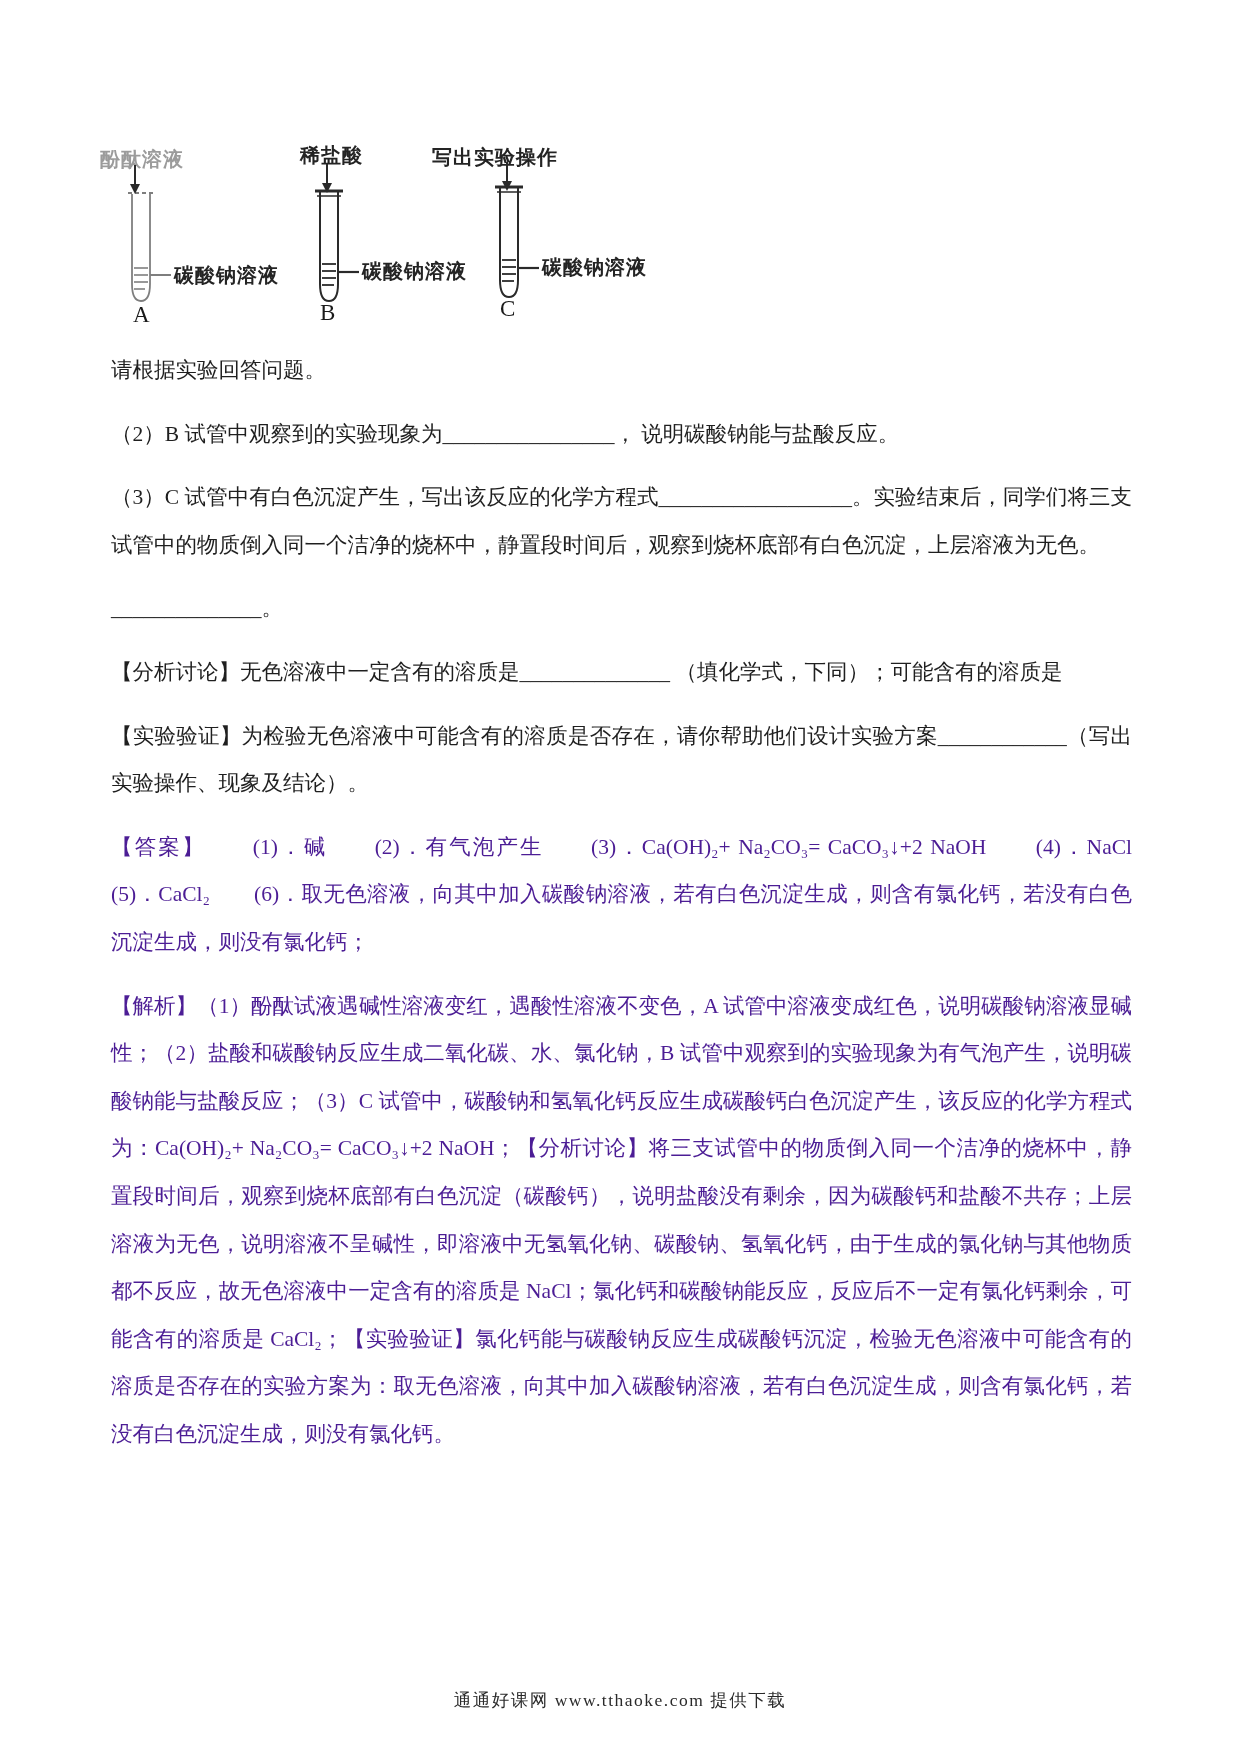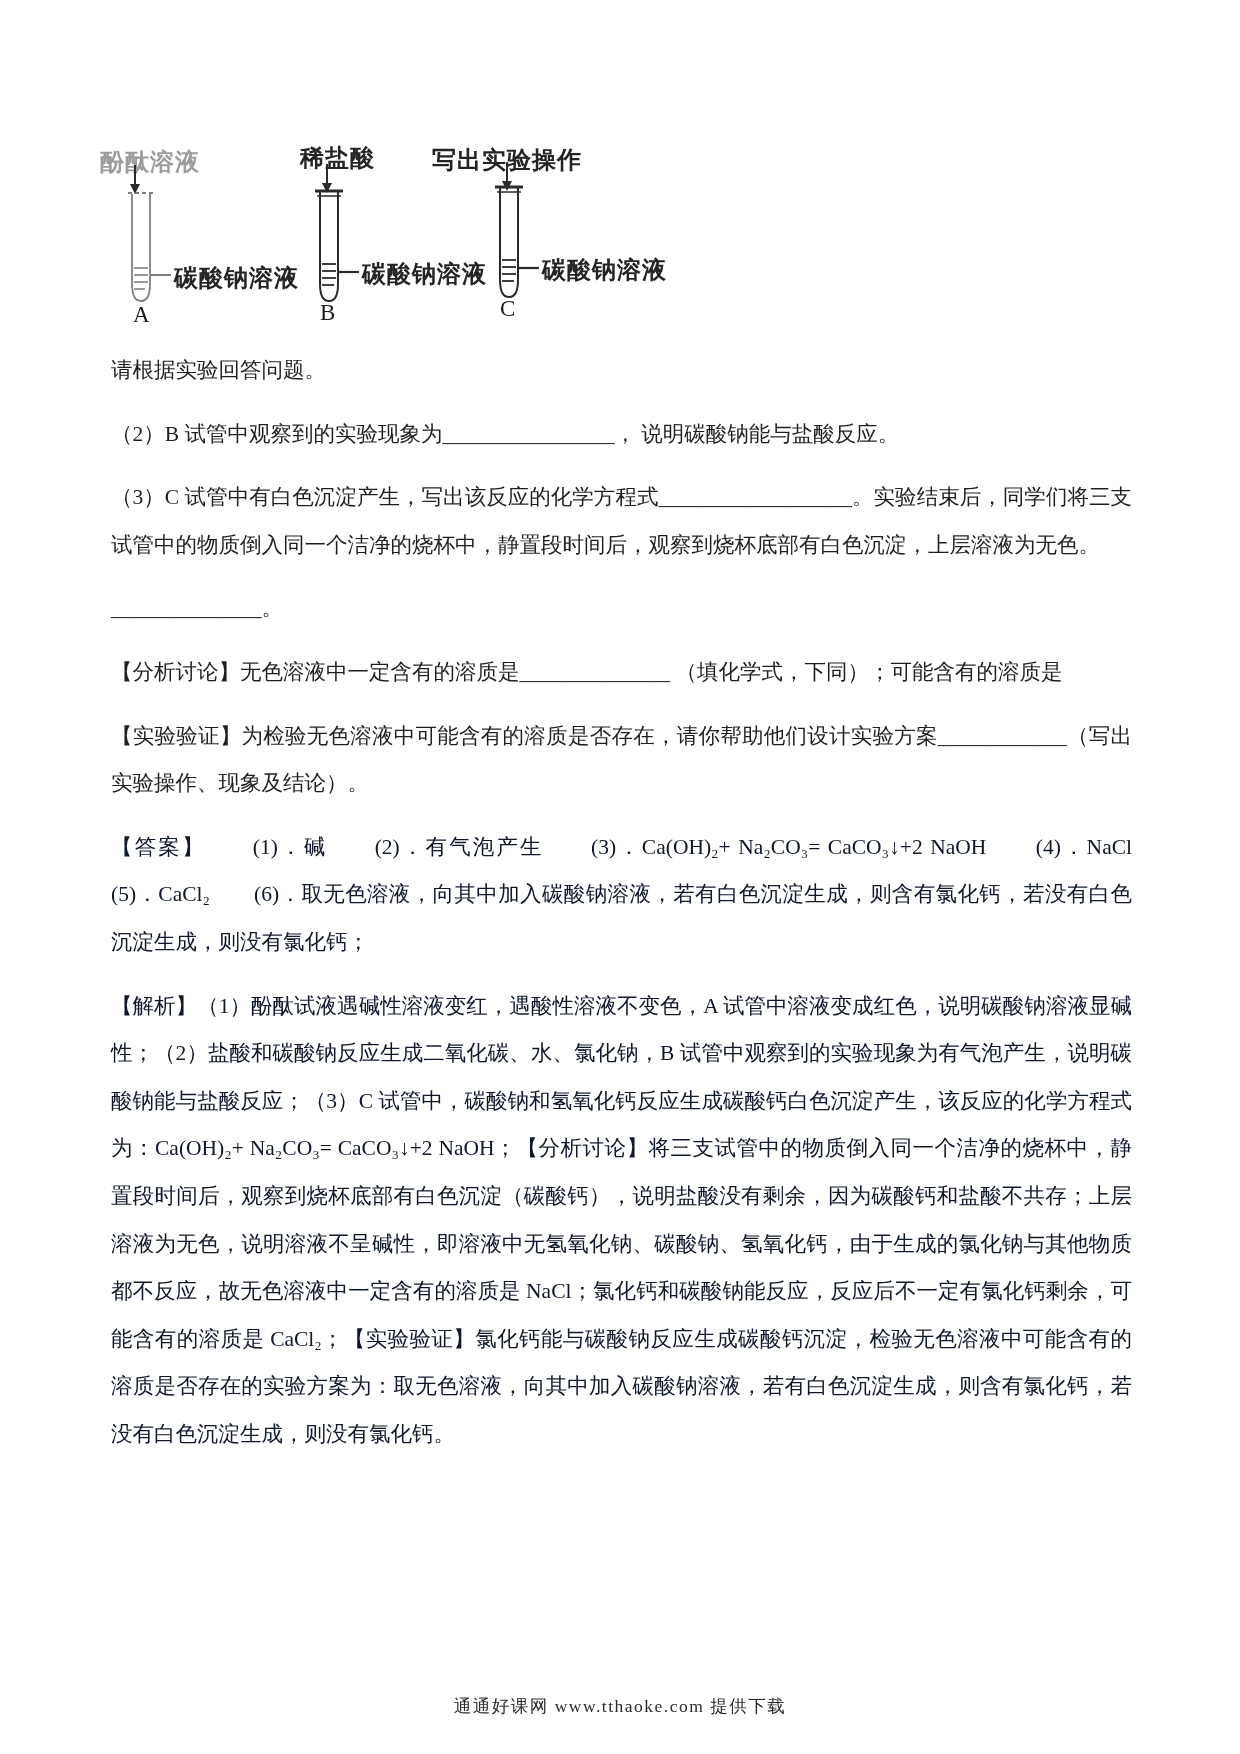--- a/index.html
+++ b/index.html
@@ -2,35 +2,35 @@
 <html><head>
 <meta charset="utf-8">
 <style>
   html,body{margin:0;padding:0;background:#ffffff;}
   .page{
     position:relative;width:1240px;height:1754px;background:#ffffff;
     font-family:"Liberation Serif","DejaVu Serif",serif;color:#1d1d1d;overflow:hidden;
   }
   
   .diagram{position:absolute;left:0;top:142px;width:1240px;height:212px;}
-  .dlabel{position:absolute;font-size:24px;font-weight:700;white-space:nowrap;color:#242424;letter-spacing:1px;}
+  .dlabel{position:absolute;font-size:20px;font-weight:700;white-space:nowrap;color:#242424;letter-spacing:1px;}
   .dlabel.faint{opacity:.45;filter:blur(.4px);}
   .dletter{position:absolute;font-size:23px;color:#1a1a1a;font-weight:400;}
   .arrow,.tube{position:absolute;}
   .tube-a{opacity:.6;}
   
   .text-block{
     position:absolute;left:95px;right:92px;top:331px;
     font-size:21.5px;line-height:47.6px;text-align:justify;color:#1f1f1f;
   }
   .text-block p{margin:16px;}
-  .red{color:#0f172a;}
+  .red{color:#4c1d95;}
   
   .footer{
-    position:absolute;left:0;right:0;bottom:36px;text-align:center;
+    position:absolute;left:0;right:0;bottom:42px;text-align:center;
     font-size:17.5px;color:#2a2a2a;letter-spacing:1.5px;
   }
 </style>
 </head>
 <body>
 
 <div class="page">
 
   <div class="diagram">
 

